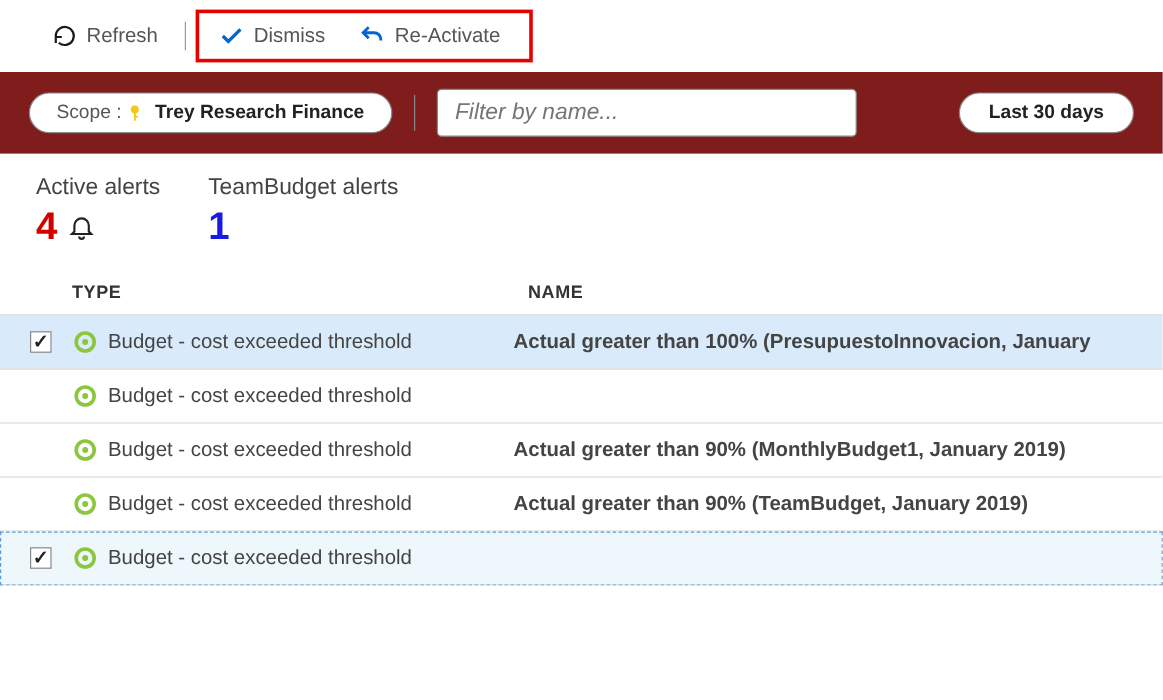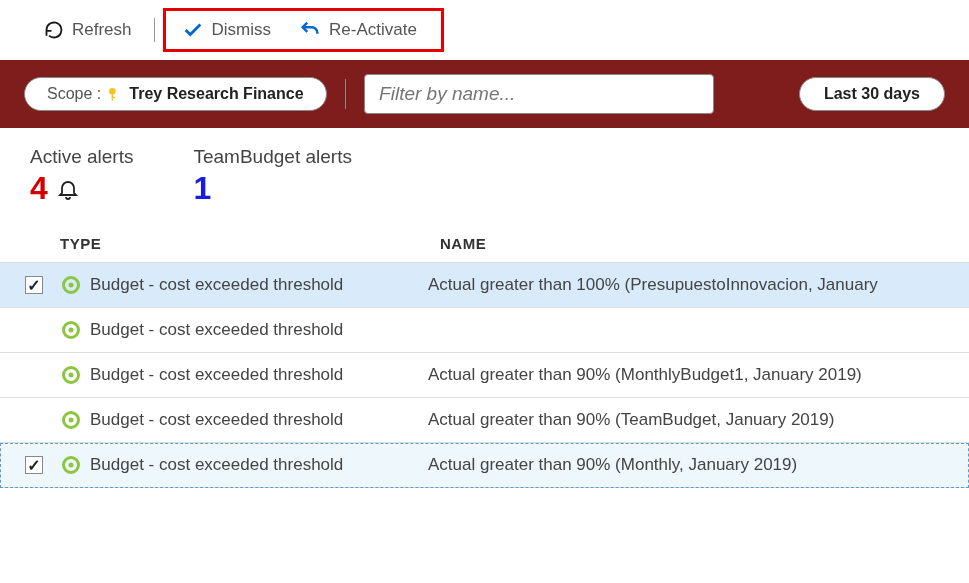--- a/index.html
+++ b/index.html
@@ -74,21 +74,21 @@
       border: 1.5px solid #888;
       border-radius: 22px;
       padding: 7px 24px;
       font-weight: 700;
       color: #222;
       margin-left: auto;
     }
     
     .stats {
       display: flex;
-      gap: 60px;
+      gap: 40px;
       padding: 18px 30px 10px;
     }
     .stat-block { display: flex; flex-direction: column; gap: 2px; }
     .stat-label { font-size: 19px; color: #444; }
     .stat-value-row { display: flex; align-items: center; gap: 8px; }
     .stat-value { font-size: 32px; font-weight: 700; }
     .active-count { color: #d40000; }
     .dismissed-count { color: #1a1ae6; }
     
     .table-head {
@@ -145,21 +145,21 @@
     .budget-icon::after {
       content: "";
       position: absolute;
       width: 5px; height: 5px;
       background: #8cc63f;
       border-radius: 50%;
       top: 50%; left: 50%;
       transform: translate(-50%, -50%);
     }
     .type-cell { width: 352px; display: flex; align-items: center; gap: 10px; }
-    .name-cell { flex: 1; }
+    .name-cell { flex: 1; font-weight: bold; }
     
     svg { display: block; }
   </style>
 </head>
 <body>
 
 <div class="toolbar">
   <div class="toolbar-btn">
     <span>
       <svg width="20" height="20" viewBox="0 0 24 24" fill="none" stroke="#1a1a1a" stroke-width="2.2">
@@ -269,15 +269,14 @@
       <div class="name-cell">Actual greater than 90% (TeamBudget, January 2019)</div>
     </div>
     <div class="row row-focused">
       <div class="check-cell">
         <div class="checkbox checked"></div>
       </div>
       <div class="type-cell">
         <span class="budget-icon"></span>
         <span>Budget - cost exceeded threshold</span>
       </div>
-      <div class="name-cell">Actual greater than 90% (Monthly, January 2019)</div>
     </div>
   </div>
 
 </body></html>

